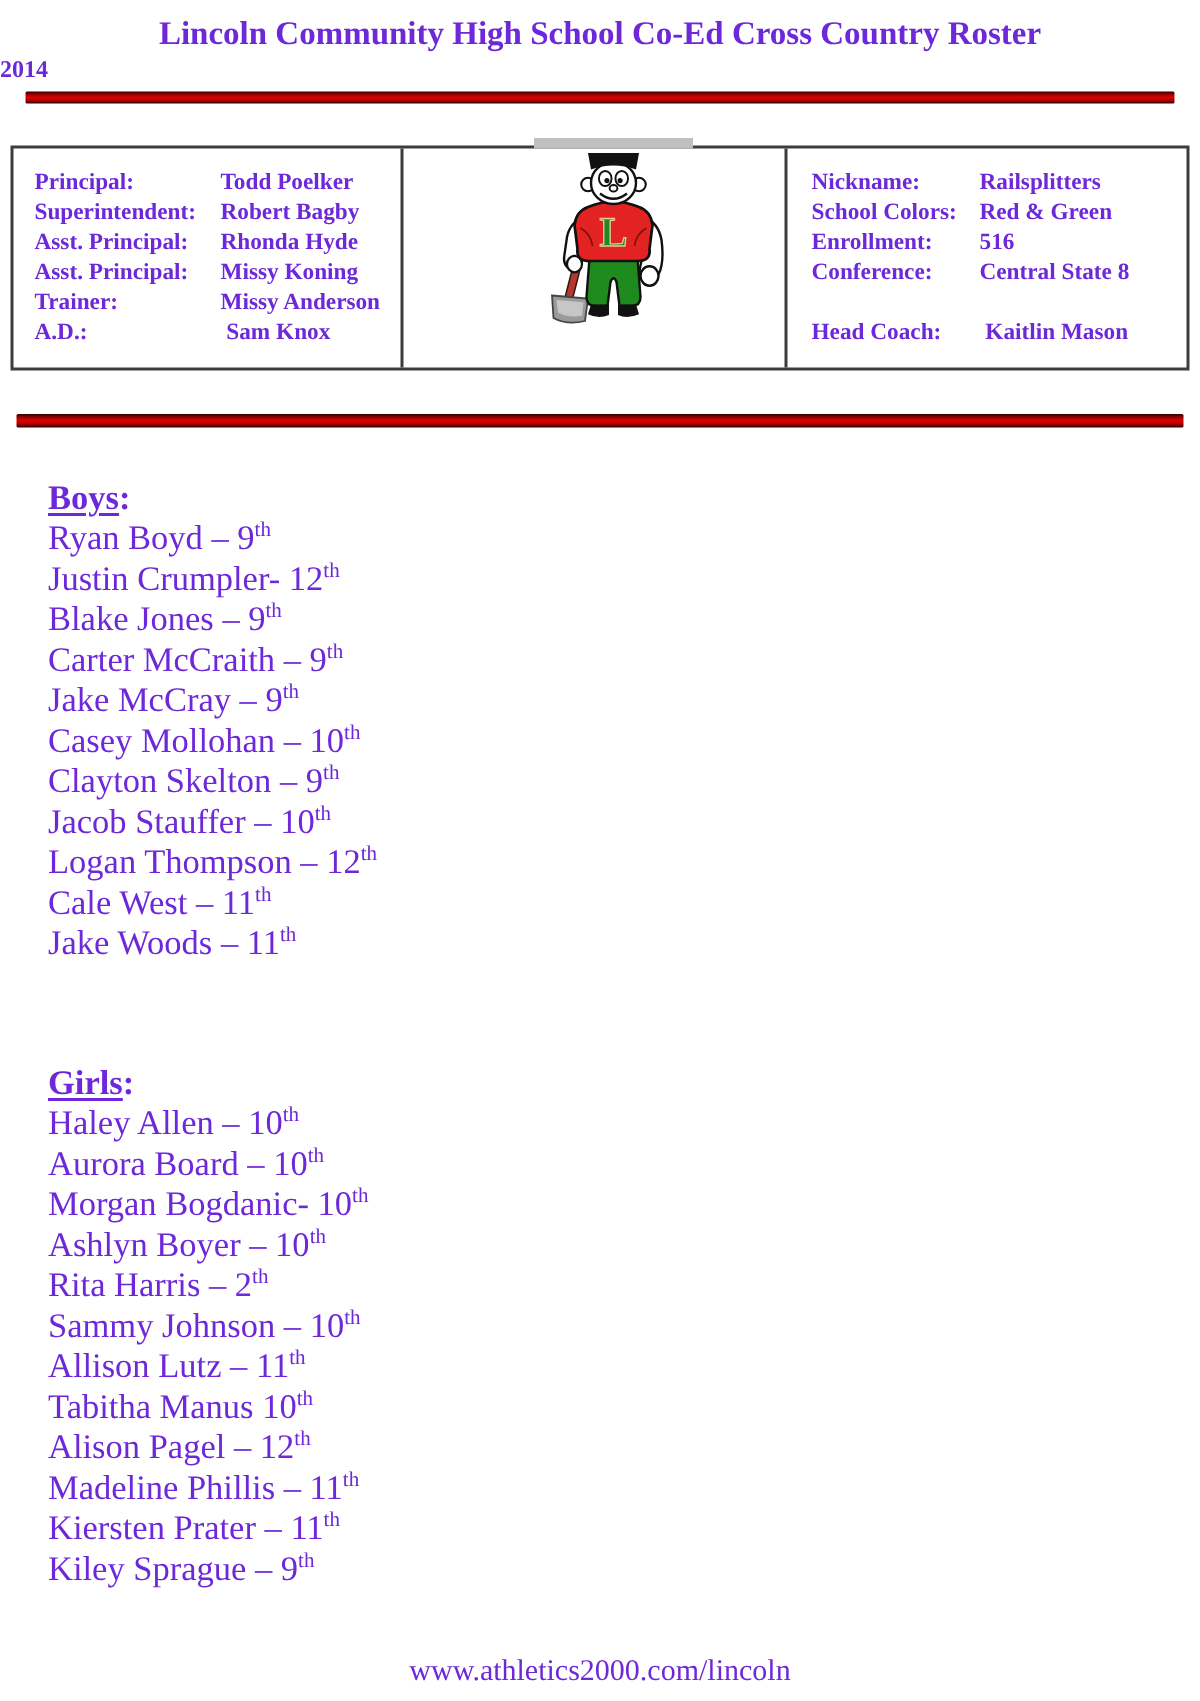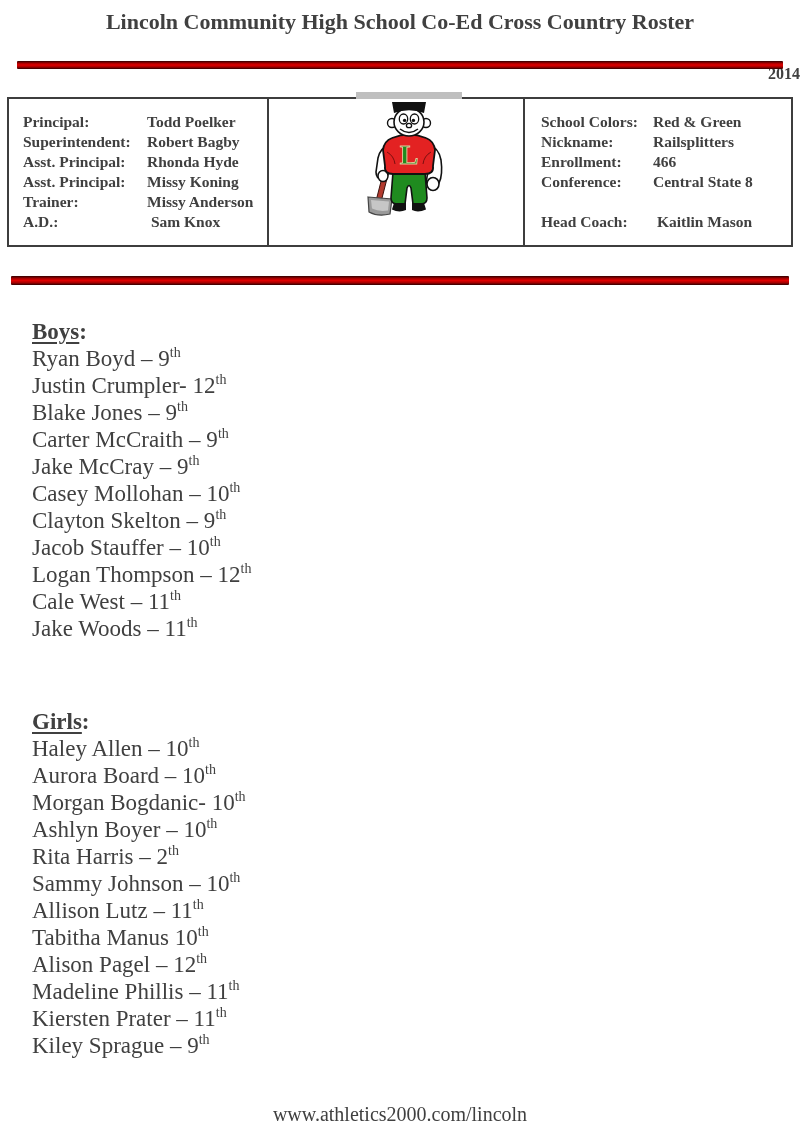--- a/index.html
+++ b/index.html
@@ -1,26 +1,26 @@
 <!DOCTYPE html>
 <html><head>
 <meta charset="utf-8">
 <style>
   html,body { margin:0; padding:0; background:#fff; }
   .page {
     position:relative; width:800px; height:1134px; background:#fff;
-    font-family:"Liberation Serif", serif; color:#404040; overflow:hidden;
+    font-family:"Liberation Serif", serif; color:#6d28d9; overflow:hidden;
   }
   .title {
     position:absolute; top:9px; left:0; width:100%;
     text-align:center; font-size:22px; font-weight:bold; line-height:26px;
   }
   .year {
     position:absolute; top:38px; left:0; width:100%;
-    text-align:right; font-size:16px; font-weight:bold;margin-top:27px;
+    text-align:left; font-size:16px; font-weight:bold;
   }
   .bar {
     position:absolute; height:8px; border-radius:1px;
     background:linear-gradient(180deg,#2e0000 0%,#a80000 28%,#e00000 50%,#a80000 74%,#2e0000 100%);
   }
   .bar1 { top:61px; left:17px; right:17px; }
   .bar2 { top:276px; left:11px; right:11px; height:9px; }
 
   .info-box {
     position:absolute; top:97px; left:7px; width:786px; height:150px;
@@ -124,30 +124,30 @@
         <circle cx="50.6" cy="20.4" r="1.7" fill="#111"></circle>
         <circle cx="59.4" cy="20.4" r="1.7" fill="#111"></circle>
 
         <ellipse cx="55" cy="25.5" rx="2.6" ry="2.2" fill="#fff" stroke="#111" stroke-width="1.3"></ellipse>
         <path d="M46,29 Q55,36 64,29" stroke="#111" stroke-width="1.5" fill="none"></path>
       </svg>
     </div>
 
     <div class="cell right">
         <div class="info-row">
+          <span class="info-label">Nickname:</span>
+          <span class="info-value">Railsplitters</span>
+        </div>
+        <div class="info-row">
           <span class="info-label">School Colors:</span>
           <span class="info-value">Red &amp; Green</span>
         </div>
         <div class="info-row">
-          <span class="info-label">Nickname:</span>
-          <span class="info-value">Railsplitters</span>
-        </div>
-        <div class="info-row">
           <span class="info-label">Enrollment:</span>
-          <span class="info-value">466</span>
+          <span class="info-value">516</span>
         </div>
         <div class="info-row">
           <span class="info-label">Conference:</span>
           <span class="info-value">Central State 8</span>
         </div>
         <div class="info-row">
           <span class="info-label"></span>
           <span class="info-value"></span>
         </div>
         <div class="info-row">

